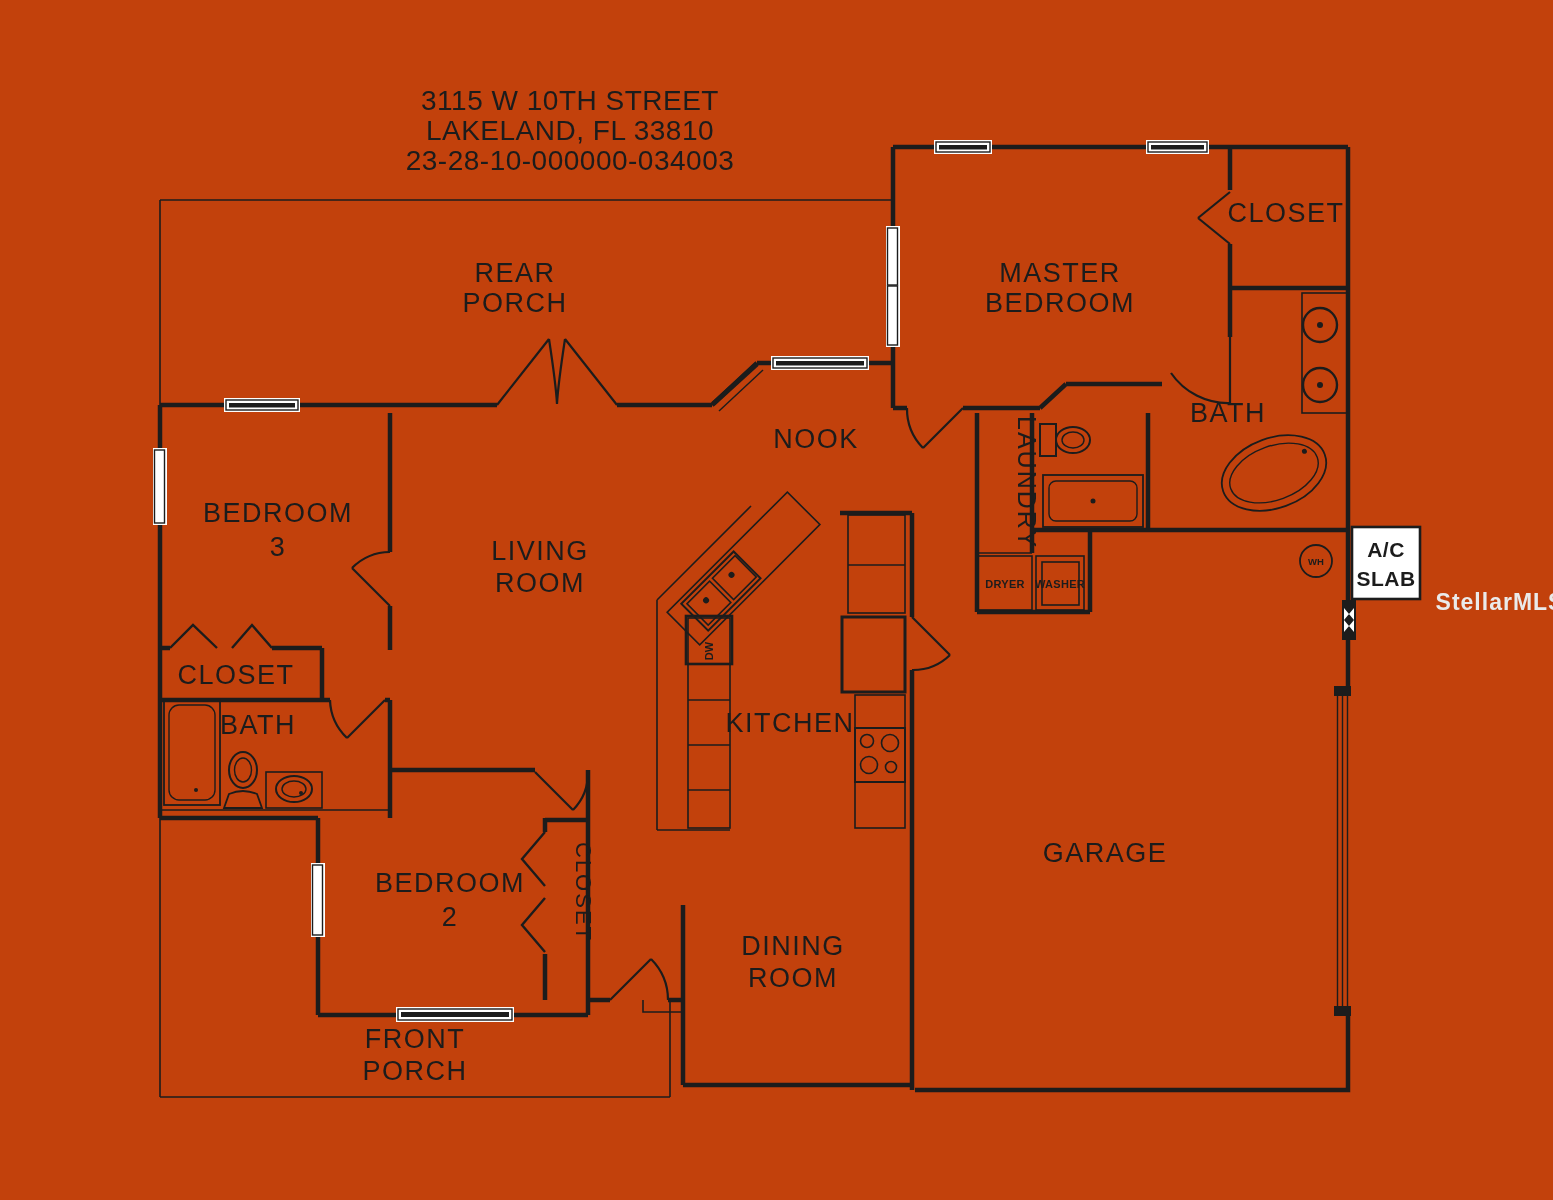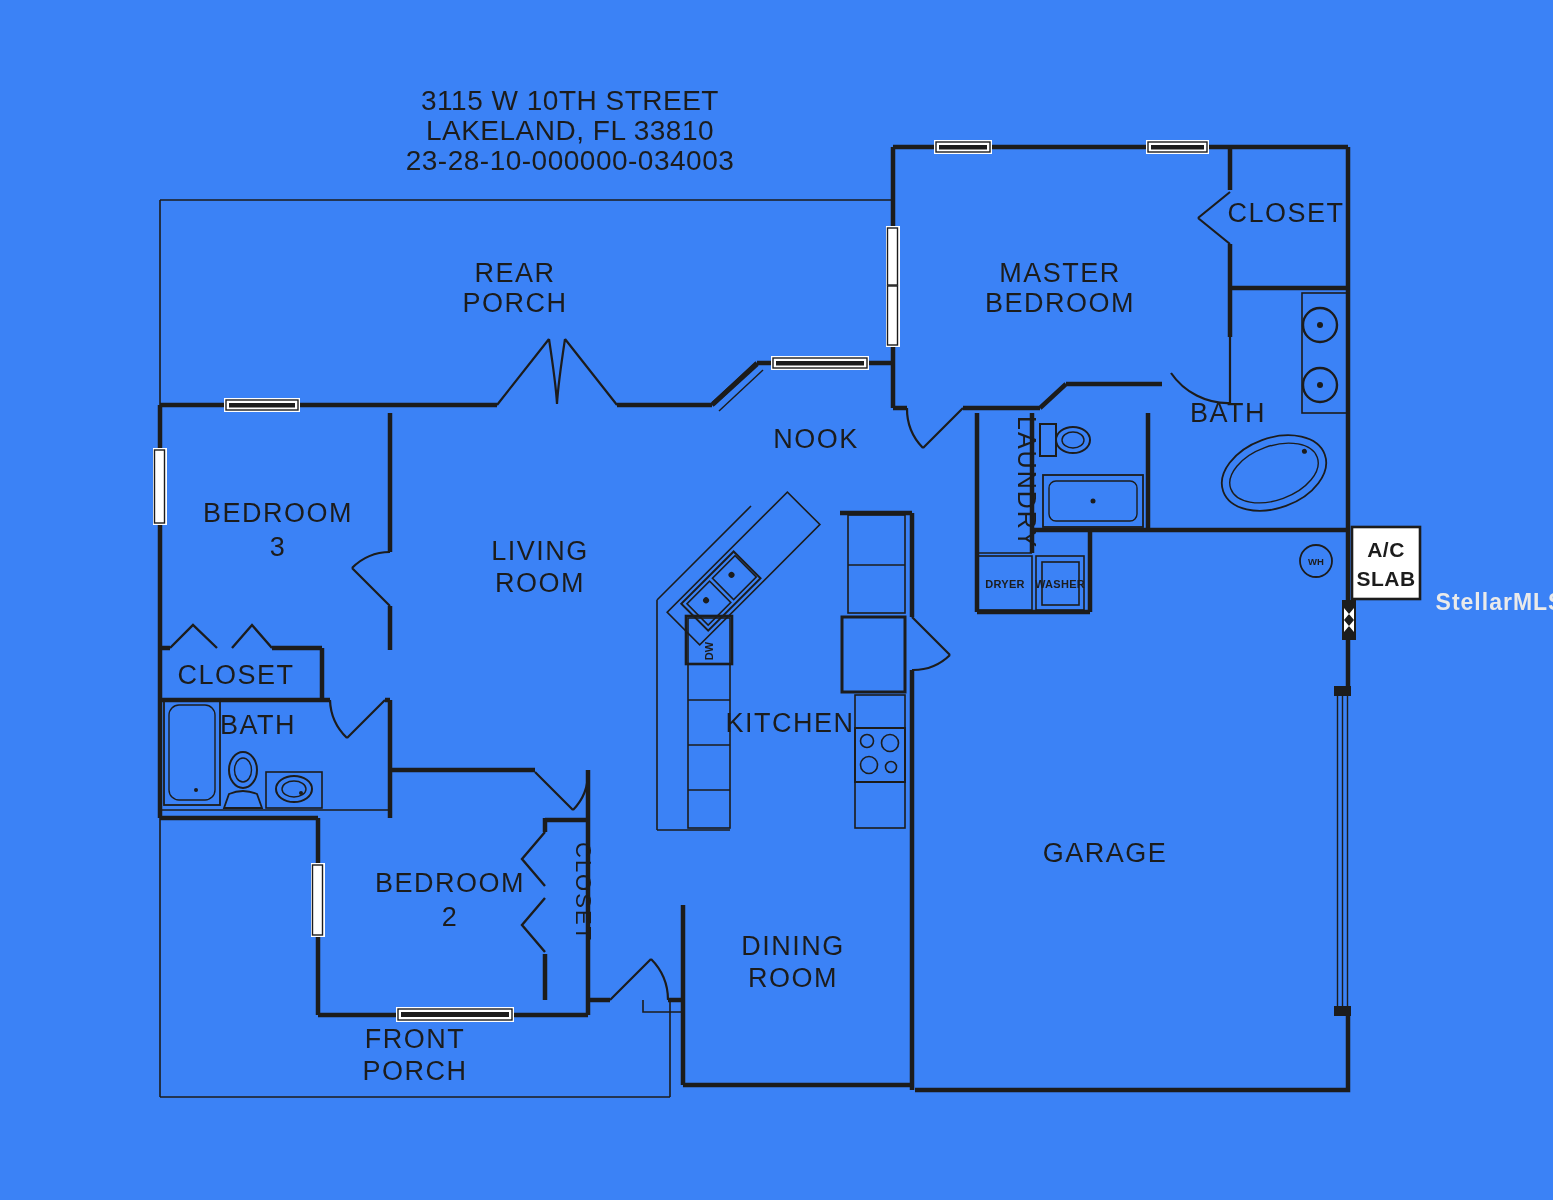--- a/index.html
+++ b/index.html
@@ -1,16 +1,16 @@
 <!DOCTYPE html>
 <html><head>
 <meta charset="utf-8">
 <style>
   html,body{margin:0;padding:0;background:#ffffff;}
-  .page{width:1553px;height:1200px;position:relative;background:#3b82f6;overflow:hidden;}
+  .page{width:1553px;height:1200px;position:relative;background:#c2410c;overflow:hidden;}
   svg{display:block;}
   text{font-family:"Liberation Sans","DejaVu Sans",sans-serif;fill:#1c1c1c;}
   .room-label{font-size:27px;letter-spacing:1.5px;}
   .title-label{font-size:28px;letter-spacing:0.5px;}
   .small-label{font-size:11px;font-weight:bold;letter-spacing:0.3px;}
   .tiny-label{font-size:9.5px;font-weight:bold;}
   .ac-label{font-size:21px;font-weight:bold;letter-spacing:0.5px;}
   .vert-label{font-size:25px;letter-spacing:2px;}
   .vert-label-sm{font-size:22px;letter-spacing:2px;}
   .dw-label{font-size:11px;font-weight:bold;}

